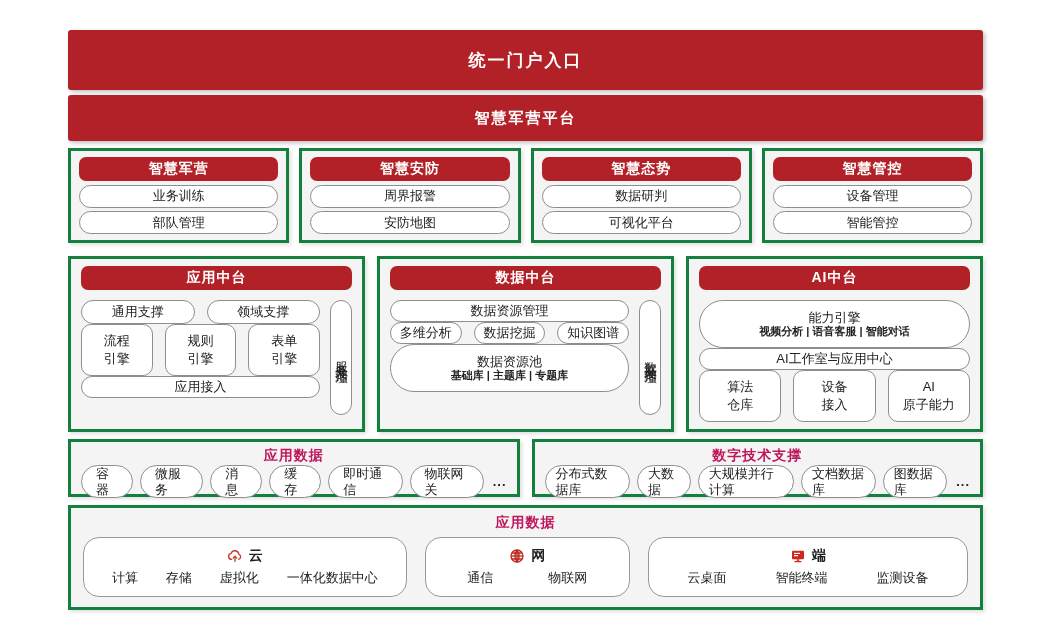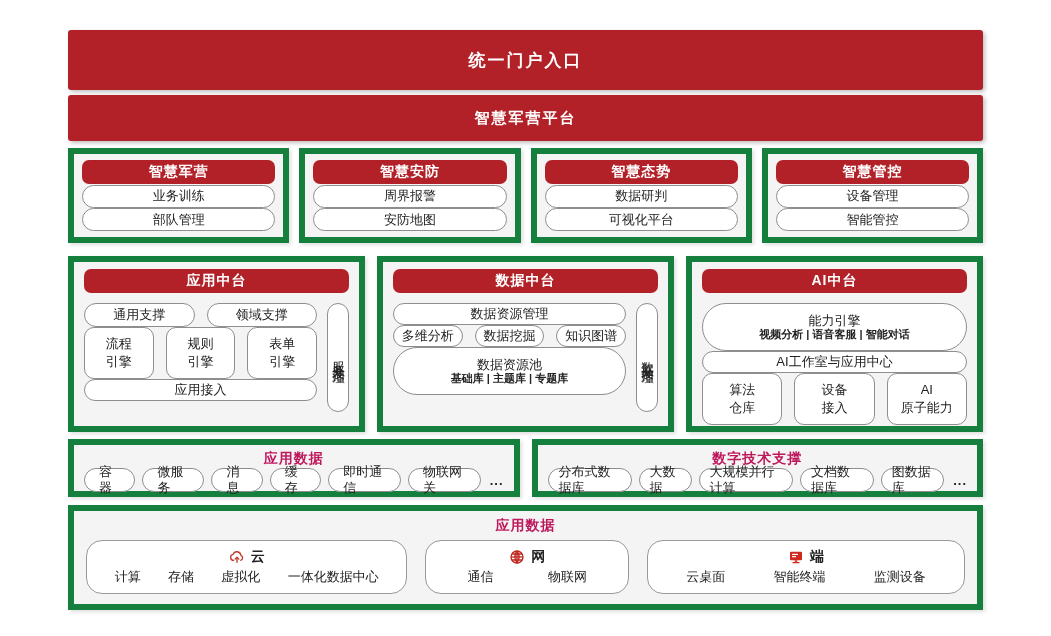--- a/index.html
+++ b/index.html
@@ -14,21 +14,21 @@
   .banner {
     height:60px; background:#b22127; color:#fff;
     display:flex; align-items:center; justify-content:center;
     font-size:17px; font-weight:bold; letter-spacing:2px;
     border-radius:3px; box-shadow:2px 2px 4px rgba(0,0,0,.25);
   }
   .banner.platform { height:46px; margin-top:5px; font-size:15px; }
 
   .row { display:flex; }
   .panel {
-    background:#f4f4f4; border:6px solid #15803d;
+    background:#f4f4f4; border:3px solid #15803d;
     box-shadow:2px 2px 4px rgba(0,0,0,.13);
   }
 
   
   .apps { margin-top:7px; gap:10px; }
   .app-panel { flex:1; height:95px; padding:6px 8px; display:flex; flex-direction:column; justify-content:space-between; }
   .red-bar {
     background:#b22127; color:#fff; font-weight:bold; font-size:14px;
     height:24px; border-radius:7px; display:flex; align-items:center; justify-content:center;
     letter-spacing:1px; flex:0 0 auto;
@@ -60,21 +60,21 @@
     display:flex; align-items:center; justify-content:center;
     font-size:12.5px; letter-spacing:2px;
   }
   .sub-sm { font-size:11px; font-weight:bold; letter-spacing:0; }
 
   
   .support { margin-top:7px; gap:12px; }
   .support-panel { flex:1; height:58px; padding:5px 10px 8px; display:flex; flex-direction:column; justify-content:space-between; }
   .red-title { color:#be185d; font-weight:bold; font-size:14px; text-align:center; letter-spacing:1px; }
   .pills-line { display:flex; gap:7px; align-items:center; }
-  .pills-line .pill { height:24px; padding:0 14px; flex-direction:row; }
+  .pills-line .pill { height:33px; padding:0 14px; flex-direction:row; }
   .pills-tight .pill { padding:0 10px; }
   .more-label { font-size:13px; font-weight:bold; letter-spacing:1px; margin-left:2px; }
 
   
   .infra-panel { margin-top:8px; height:105px; padding:6px 12px 10px; display:flex; flex-direction:column; }
   .infra-groups { display:flex; gap:18px; flex:1; margin-top:5px; }
   .gbox {
     background:#fff; border:1px solid #999; border-radius:16px;
     display:flex; flex-direction:column; justify-content:space-evenly; padding:4px 14px;
   }

